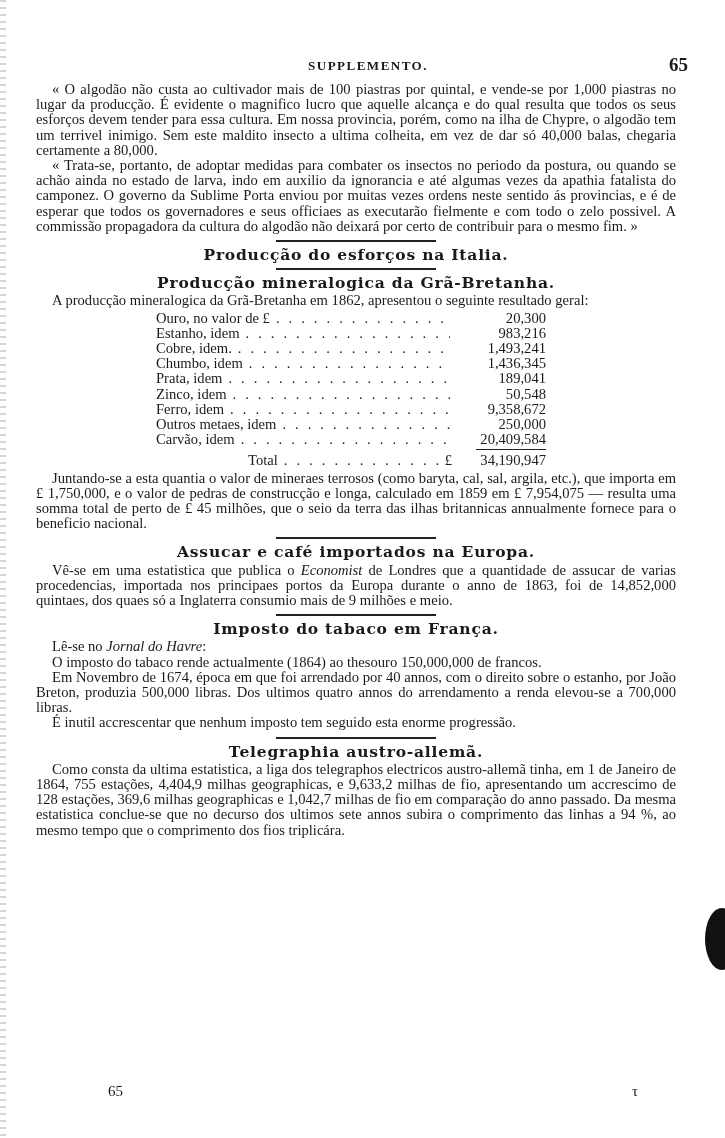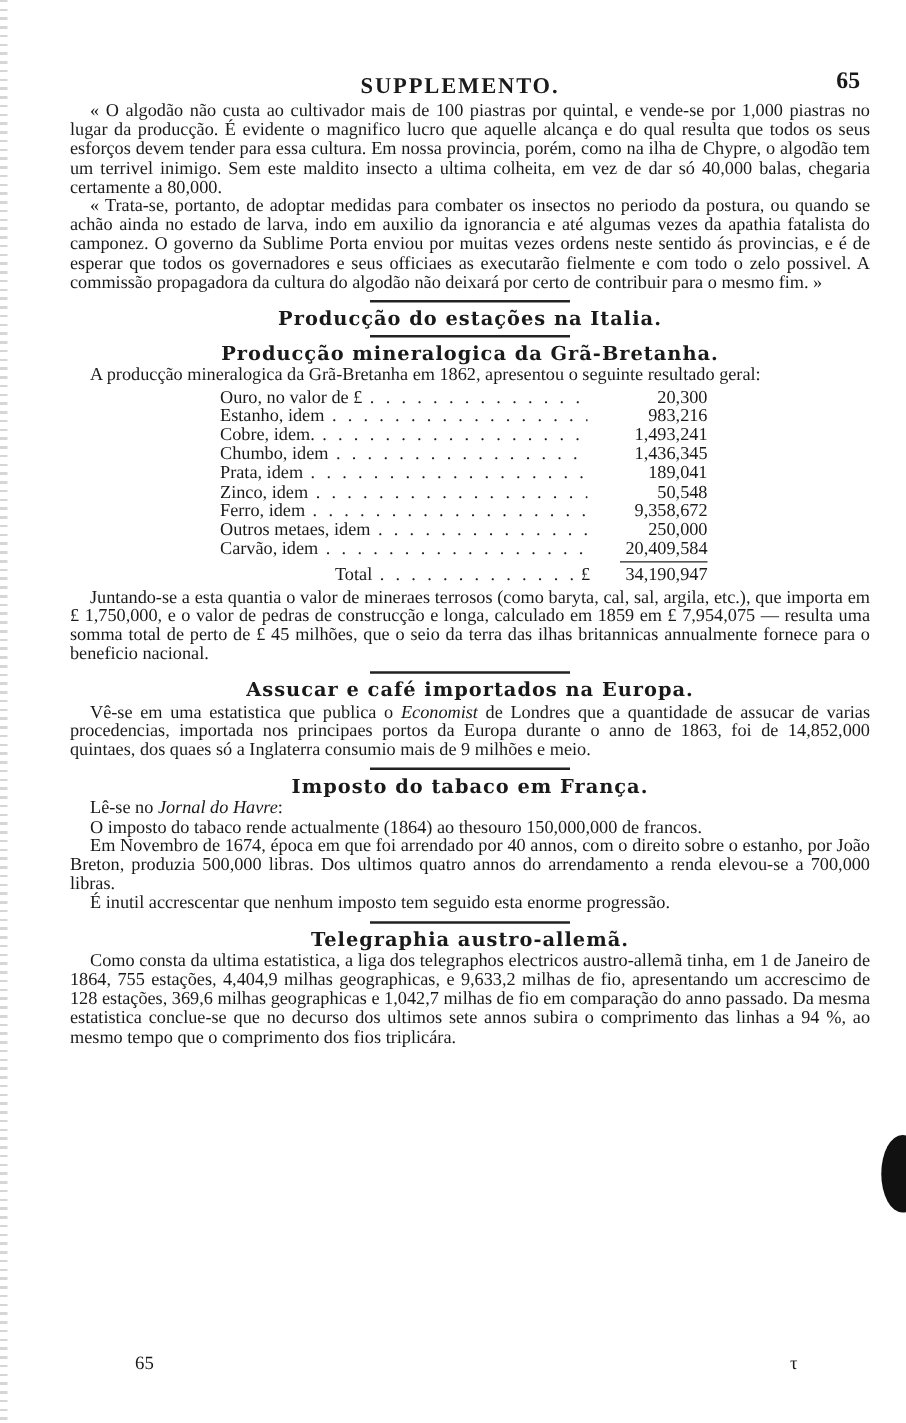--- a/index.html
+++ b/index.html
@@ -17,27 +17,27 @@
   }
   .blot {
     position: absolute; right: -14px; top: 908px; width: 34px; height: 62px;
     background: #111; border-radius: 50%;
   }
   .header {
     position: absolute; top: 58px; left: 48px; width: 640px; height: 24px;
   }
   .running-title {
     position: absolute; left: 0; right: 0; text-align: center;
-    font-weight: bold; font-size: 18px; letter-spacing: 1.5px;
+    font-weight: bold; font-size: 13px; letter-spacing: 1.5px;
   }
   .page-number {
     position: absolute; right: 0; top: -4px; font-size: 19px; font-weight: bold;
   }
   .content {
-    position: absolute; top: 82px; left: 56px; width: 640px;
+    position: absolute; top: 82px; left: 36px; width: 640px;
     font-size: 14.6px; line-height: 15.2px; text-align: justify;
   }
   .content p { margin: 0; text-indent: 16px; }
   .rule {
     width: 160px; height: 2px; background: #222; margin: 6px auto 5px auto;
   }
   .section-title {
     text-align: center; font-weight: bold; font-size: 15.5px;
     letter-spacing: 0.8px; margin: 0 0 3px 0; font-family: "DejaVu Serif", serif;
   }
@@ -71,21 +71,21 @@
   <div class="header">
     <div class="running-title">SUPPLEMENTO.</div>
     <div class="page-number">65</div>
   </div>
 
   <div class="content">
     <p>« O algodão não custa ao cultivador mais de 100 piastras por quintal, e vende-se por 1,000 piastras no lugar da producção. É evidente o magnifico lucro que aquelle alcança e do qual resulta que todos os seus esforços devem tender para essa cultura. Em nossa provincia, porém, como na ilha de Chypre, o algodão tem um terrivel inimigo. Sem este maldito insecto a ultima colheita, em vez de dar só 40,000 balas, chegaria certamente a 80,000.</p>
     <p>« Trata-se, portanto, de adoptar medidas para combater os insectos no periodo da postura, ou quando se achão ainda no estado de larva, indo em auxilio da ignorancia e até algumas vezes da apathia fatalista do camponez. O governo da Sublime Porta enviou por muitas vezes ordens neste sentido ás provincias, e é de esperar que todos os governadores e seus officiaes as executarão fielmente e com todo o zelo possivel. A commissão propagadora da cultura do algodão não deixará por certo de contribuir para o mesmo fim. »</p>
 
     <div class="rule"></div>
-    <div class="section-title">Producção do estações na Italia.</div>
+    <div class="section-title">Producção do esforços na Italia.</div>
 
     <div class="rule"></div>
     <div class="section-title">Producção mineralogica da Grã-Bretanha.</div>
     <p>A producção mineralogica da Grã-Bretanha em 1862, apresentou o seguinte resultado geral:</p>
 
     <div class="table">
       <div class="row">
           <span class="label">Ouro, no valor de £</span>
           <span class="dots">...........................</span>
           <span class="val">20,300</span>

